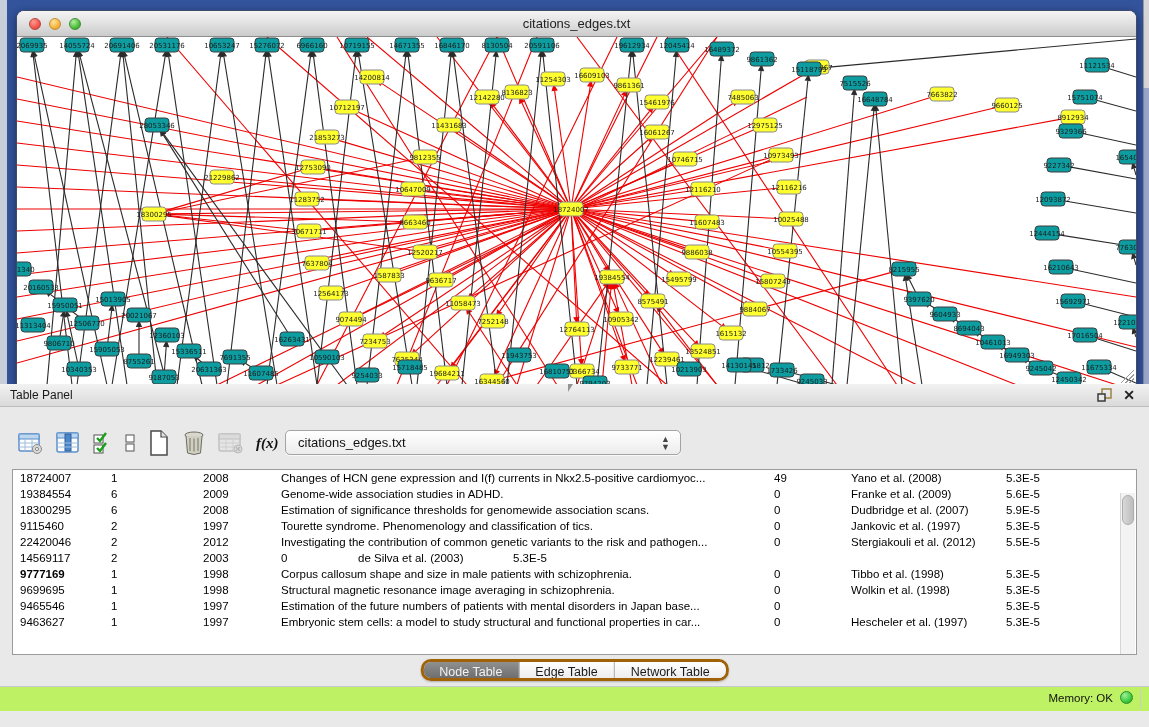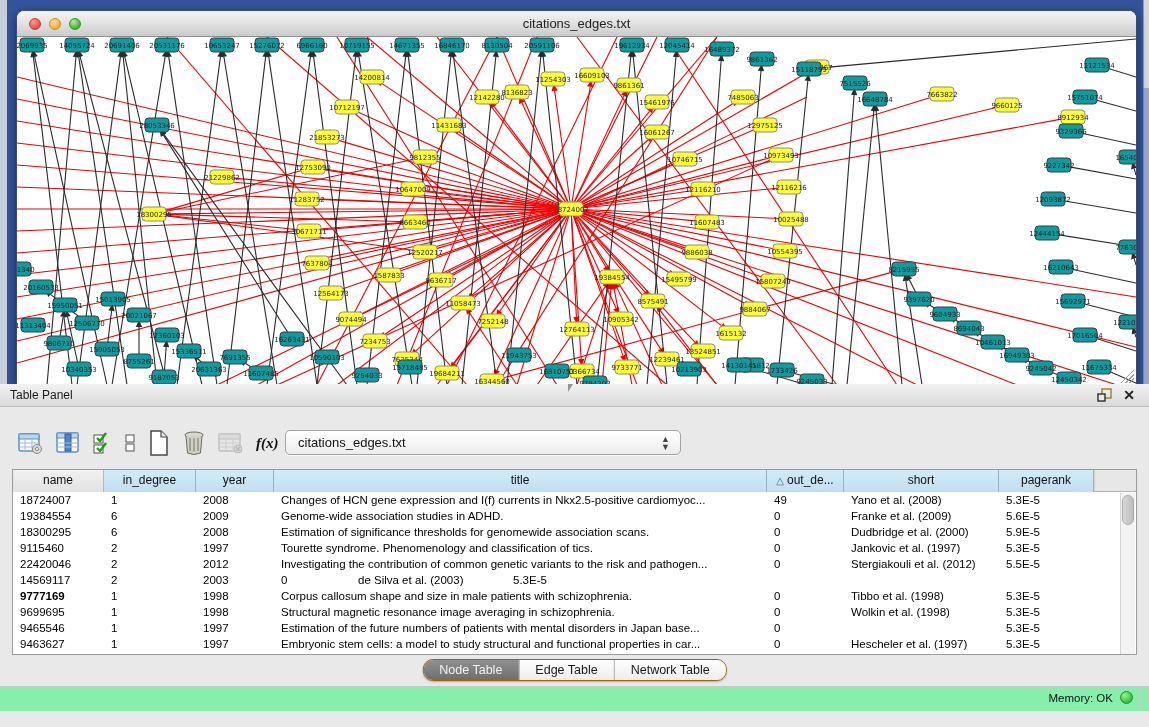--- a/index.html
+++ b/index.html
@@ -67,29 +67,29 @@
   .th .sort { color:#3f6f8f; font-size:10px; margin-right:3px; }
   .th-filler { flex:1; background:#e7e7e7; border-left:1px solid #cfcfcf; }
   .trow { display:flex; height:16px; line-height:16px; font-size:11.5px; color:#000; background:#fff; }
   .td { padding-left:7px; overflow:hidden; white-space:nowrap; }
   .vscroll { position:absolute; right:1px; top:23px; width:15px; height:161px;
     background:#f3f3f3; border-left:1px solid #d6d6d6; }
   .vthumb { position:absolute; left:1px; top:2px; width:12px; height:30px; border-radius:6px;
     background:linear-gradient(90deg,#d8d8d8,#bdbdbd); border:1px solid #adadad; }
 
   .tabs { position:absolute; left:50%; top:275px; transform:translateX(-50%);
-    display:flex; height:22px; border:1px solid #a16207; border-radius:10px; overflow:hidden;
+    display:flex; height:22px; border:3px solid #a16207; border-radius:10px; overflow:hidden;
     box-shadow:0 1px 2px rgba(0,0,0,.25); }
   .tab { padding:0 16px; font-size:12.5px; line-height:21px; color:#1a1a1a;
     background:linear-gradient(180deg,#ffffff,#ededed); border-right:1px solid #a2a2a2; white-space:nowrap; }
   .tab:last-child { border-right:none; }
   .tab.selected { background:linear-gradient(180deg,#909090,#6e6e6e); color:#f2f2f2; }
 
   .status-bar { position:absolute; left:0; top:302px; width:1149px; height:25px;
-    background:#86efac; border-top:1px solid #c8c8c8; }
+    background:#bef264; border-top:1px solid #c8c8c8; }
   .status-right { position:absolute; right:16px; top:4px; display:flex; align-items:center; gap:7px; }
   .status-label { font-size:11.5px; color:#111; }
   .status-dot { width:13px; height:13px; border-radius:50%;
     background:radial-gradient(circle at 35% 30%, #9ff09a, #3ecb3e 60%, #2a9c2a); border:1px solid #2d8c2d; }
   .status-divider { position:absolute; right:8px; top:2px; width:1px; height:20px; background:#cccccc; }
 
   
   .icon-svg { display:block; }
 </style>
 </head>
@@ -1018,30 +1018,20 @@
         </svg>
       </div>
       <div class="fx">f(x)</div>
       <div class="combo">
         <div class="combo-text">citations_edges.txt</div>
         <div class="combo-arrows">▲<br>▼</div>
       </div>
     </div>
 
     <div class="table-wrap">
-      <div class="thead" id="thead">
-          <div class="th gray" style="width: 91px;">name</div>
-          <div class="th" style="width: 92px;">in_degree</div>
-          <div class="th" style="width: 78px;">year</div>
-          <div class="th" style="width: 493px;">title</div>
-          <div class="th" style="width: 77px;"><span class="sort">△</span>out_de...</div>
-          <div class="th" style="width: 155px;">short</div>
-          <div class="th" style="width: 95px;">pagerank</div>
-          <div class="th-filler"></div>
-        </div>
       <div id="tbody">
           <div class="trow">
             <div class="td" style="width: 91px;">18724007</div>
             <div class="td" style="width: 92px;">1</div>
             <div class="td" style="width: 78px;">2008</div>
             <div class="td" style="width: 493px;">Changes of HCN gene expression and I(f) currents in Nkx2.5-positive cardiomyoc...</div>
             <div class="td" style="width: 77px;">49</div>
             <div class="td" style="width: 155px;">Yano et al. (2008)</div>
             <div class="td" style="width: 95px;">5.3E-5</div>
           </div>
@@ -1053,21 +1043,21 @@
             <div class="td" style="width: 77px;">0</div>
             <div class="td" style="width: 155px;">Franke et al. (2009)</div>
             <div class="td" style="width: 95px;">5.6E-5</div>
           </div>
           <div class="trow">
             <div class="td" style="width: 91px;">18300295</div>
             <div class="td" style="width: 92px;">6</div>
             <div class="td" style="width: 78px;">2008</div>
             <div class="td" style="width: 493px;">Estimation of significance thresholds for genomewide association scans.</div>
             <div class="td" style="width: 77px;">0</div>
-            <div class="td" style="width: 155px;">Dudbridge et al. (2000)</div>
+            <div class="td" style="width: 155px;">Dudbridge et al. (2007)</div>
             <div class="td" style="width: 95px;">5.9E-5</div>
           </div>
           <div class="trow">
             <div class="td" style="width: 91px;">9115460</div>
             <div class="td" style="width: 92px;">2</div>
             <div class="td" style="width: 78px;">1997</div>
             <div class="td" style="width: 493px;">Tourette syndrome. Phenomenology and classification of tics.</div>
             <div class="td" style="width: 77px;">0</div>
             <div class="td" style="width: 155px;">Jankovic et al. (1997)</div>
             <div class="td" style="width: 95px;">5.3E-5</div>

